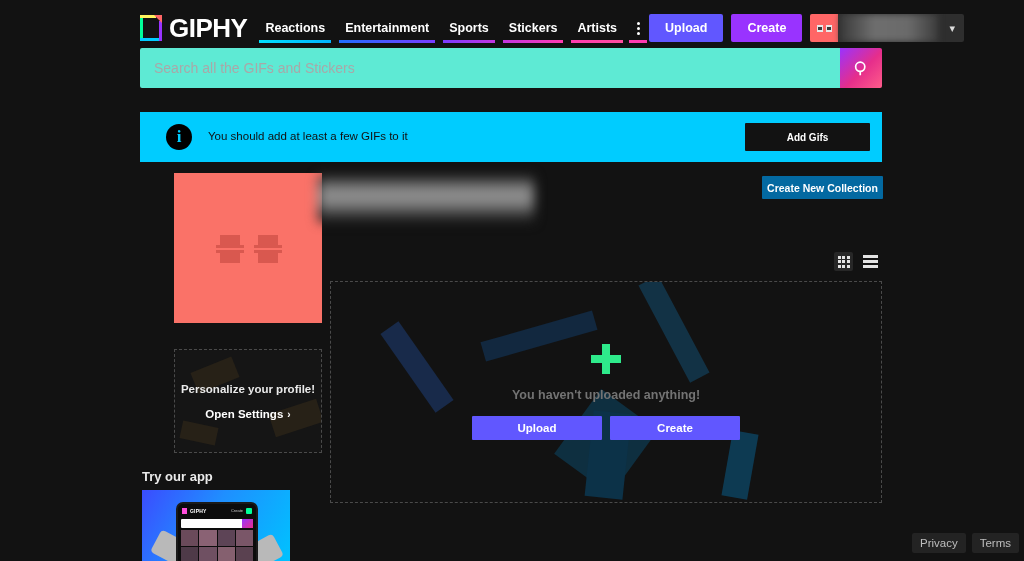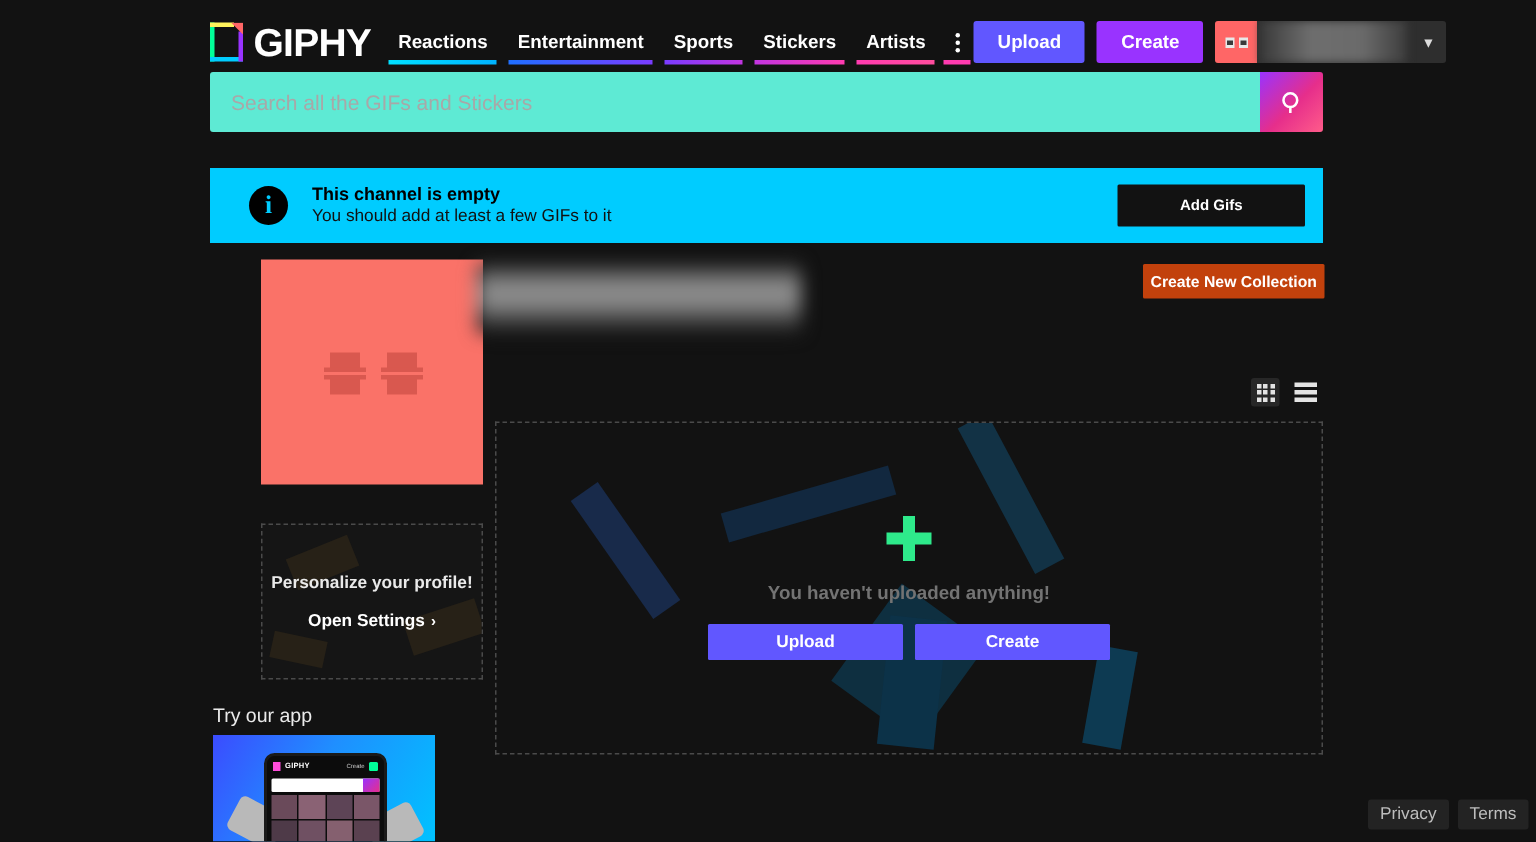--- a/index.html
+++ b/index.html
@@ -138,21 +138,21 @@
   .personalize-bg i { position: absolute; background: #2a2318; opacity: .85; display:block; }
   .pz-title { position: relative; font-size: 11.5px; font-weight: bold; color: #eaeaea; z-index:2; }
   .pz-link {
     position: relative; margin-top: 13px; font-size: 11.5px; font-weight: bold;
     color: #ffffff; z-index:2; cursor: pointer;
   }
   .pz-link .chev { margin-left: 4px; font-size: 10px; }
 
   .tryapp-title {
     position: absolute; left: 142px; top: 469px;
-    font-size: 13px; font-weight: normal; color: #eaeaea;
+    font-size: 13px; font-weight: bold; color: #eaeaea;
   }
   .tryapp-card {
     position: absolute; left: 142px; top: 490px; width: 148px; height: 71px;
     background: linear-gradient(120deg, #3b4cff 0%, #1f8fff 45%, #00c2ff 100%);
     overflow: hidden;
   }
   .phone {
     position: absolute; left: 34px; top: 12px; width: 82px; height: 90px;
     background: #0c0c0c; border-radius: 7px; overflow: hidden;
     border: 2px solid #1a1a1a;
@@ -180,21 +180,21 @@
 
   
   .channel-name {
     position: absolute; left: 318px; top: 176px;
     width: 216px; height: 46px;
     background: linear-gradient(180deg, #2b2b2b 0%, #8a8a8a 30%, #8e8e8e 55%, #3a3a3a 85%, #1a1a1a 100%);
     filter: blur(6px); border-radius: 3px;
   }
   .create-collection {
     position: absolute; left: 762px; top: 176px;
-    width: 121px; height: 23px; background: #c2410c; border: none;
+    width: 121px; height: 23px; background: #0369a1; border: none;
     color: #fff; font-size: 10.5px; font-weight: bold; cursor: pointer;
     font-family: "Liberation Sans", sans-serif; border-radius: 1px;
   }
 
   .view-toggle { position: absolute; left: 834px; top: 252px; display: flex; gap: 8px; align-items:center;}
   .vt-btn { width: 19px; height: 19px; display:flex; align-items:center; justify-content:center; cursor:pointer; }
   .vt-btn.active { background: #272727; border-radius: 2px; }
   .vt-grid { display: grid; grid-template-columns: repeat(3, 3px); grid-template-rows: repeat(3, 3px); gap: 1.5px; }
   .vt-grid i { display:block; background:#e3e3e3; }
   .vt-list { display:flex; flex-direction:column; gap:2px; }
@@ -297,21 +297,20 @@
       <svg width="17" height="17" viewBox="0 0 20 20">
         <circle cx="8.5" cy="8" r="5.4" fill="none" stroke="#ffffff" stroke-width="2"></circle>
         <line x1="8.5" y1="13.4" x2="8.5" y2="18" stroke="#ffffff" stroke-width="2"></line>
       </svg>
     </button>
   </div>
 
   <div class="banner">
     <span class="banner-icon">i</span>
     <div class="banner-text">
-      <div class="banner-title">This channel is empty</div>
       <div class="banner-sub">You should add at least a few GIFs to it</div>
     </div>
     <button class="banner-btn">Add Gifs</button>
   </div>
 
   <div class="sidebar">
 
     <div class="avatar-big">
       <span class="big-eye l">
         <i class="be-box"></i>

